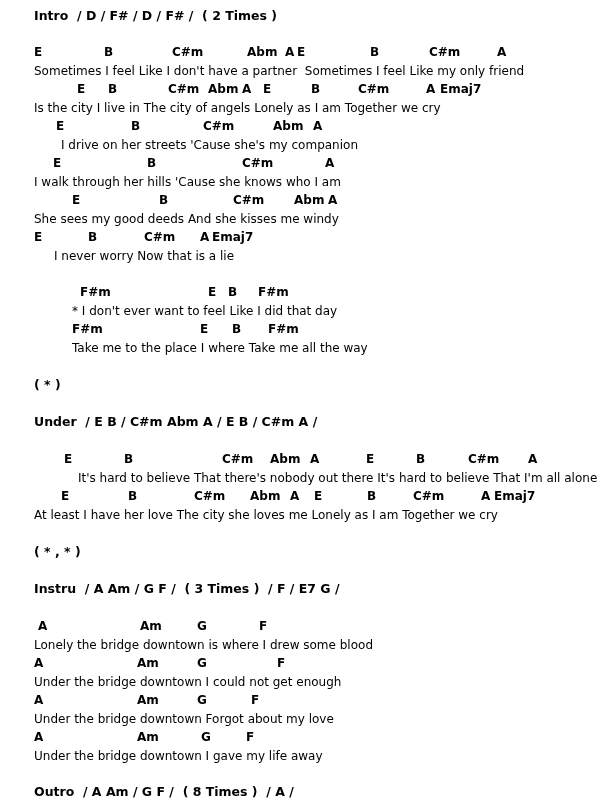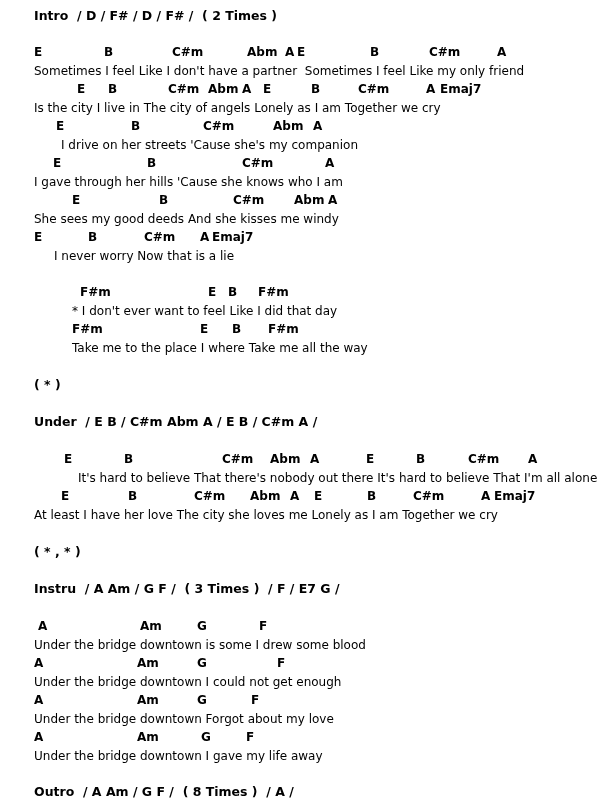--- a/index.html
+++ b/index.html
@@ -39,21 +39,21 @@
       <div class="chord" style="left: 56px; top: 119px;">E</div>
       <div class="chord" style="left: 131px; top: 119px;">B</div>
       <div class="chord" style="left: 203px; top: 119px;">C#m</div>
       <div class="chord" style="left: 273px; top: 119px;">Abm</div>
       <div class="chord" style="left: 313px; top: 119px;">A</div>
       <div class="line" style="left: 34px; top: 138px; margin-left: 27px;">I drive on her streets 'Cause she's my companion</div>
       <div class="chord" style="left: 53px; top: 156px;">E</div>
       <div class="chord" style="left: 147px; top: 156px;">B</div>
       <div class="chord" style="left: 242px; top: 156px;">C#m</div>
       <div class="chord" style="left: 325px; top: 156px;">A</div>
-      <div class="line" style="left: 34px; top: 175px;">I gave through her hills 'Cause she knows who I am</div>
+      <div class="line" style="left: 34px; top: 175px;">I walk through her hills 'Cause she knows who I am</div>
       <div class="chord" style="left: 72px; top: 193px;">E</div>
       <div class="chord" style="left: 159px; top: 193px;">B</div>
       <div class="chord" style="left: 233px; top: 193px;">C#m</div>
       <div class="chord" style="left: 294px; top: 193px;">Abm</div>
       <div class="chord" style="left: 328px; top: 193px;">A</div>
       <div class="line" style="left: 34px; top: 212px;">She sees my good deeds And she kisses me windy</div>
       <div class="chord" style="left: 34px; top: 230px;">E</div>
       <div class="chord" style="left: 88px; top: 230px;">B</div>
       <div class="chord" style="left: 144px; top: 230px;">C#m</div>
       <div class="chord" style="left: 200px; top: 230px;">A</div>
@@ -97,21 +97,21 @@
       <div class="chord" style="left: 494px; top: 489px;">Emaj7</div>
       <div class="line" style="left: 34px; top: 508px;">At least I have her love The city she loves me Lonely as I am Together we cry</div>
     </div>
   <div class="heading" style="left:34px;top:545px;">( * , * )</div>
   <div class="heading" style="left:34px;top:582px;">Instru  / A Am / G F /  ( 3 Times )  / F / E7 G /</div>
   <div id="bridge">
       <div class="chord" style="left: 38px; top: 619px;">A</div>
       <div class="chord" style="left: 140px; top: 619px;">Am</div>
       <div class="chord" style="left: 197px; top: 619px;">G</div>
       <div class="chord" style="left: 259px; top: 619px;">F</div>
-      <div class="line" style="left: 34px; top: 638px;">Under the bridge downtown is some I drew some blood</div>
+      <div class="line" style="left: 34px; top: 638px;">Lonely the bridge downtown is where I drew some blood</div>
       <div class="chord" style="left: 34px; top: 656px;">A</div>
       <div class="chord" style="left: 137px; top: 656px;">Am</div>
       <div class="chord" style="left: 197px; top: 656px;">G</div>
       <div class="chord" style="left: 277px; top: 656px;">F</div>
       <div class="line" style="left: 34px; top: 675px;">Under the bridge downtown I could not get enough</div>
       <div class="chord" style="left: 34px; top: 693px;">A</div>
       <div class="chord" style="left: 137px; top: 693px;">Am</div>
       <div class="chord" style="left: 197px; top: 693px;">G</div>
       <div class="chord" style="left: 251px; top: 693px;">F</div>
       <div class="line" style="left: 34px; top: 712px;">Under the bridge downtown Forgot about my love</div>

